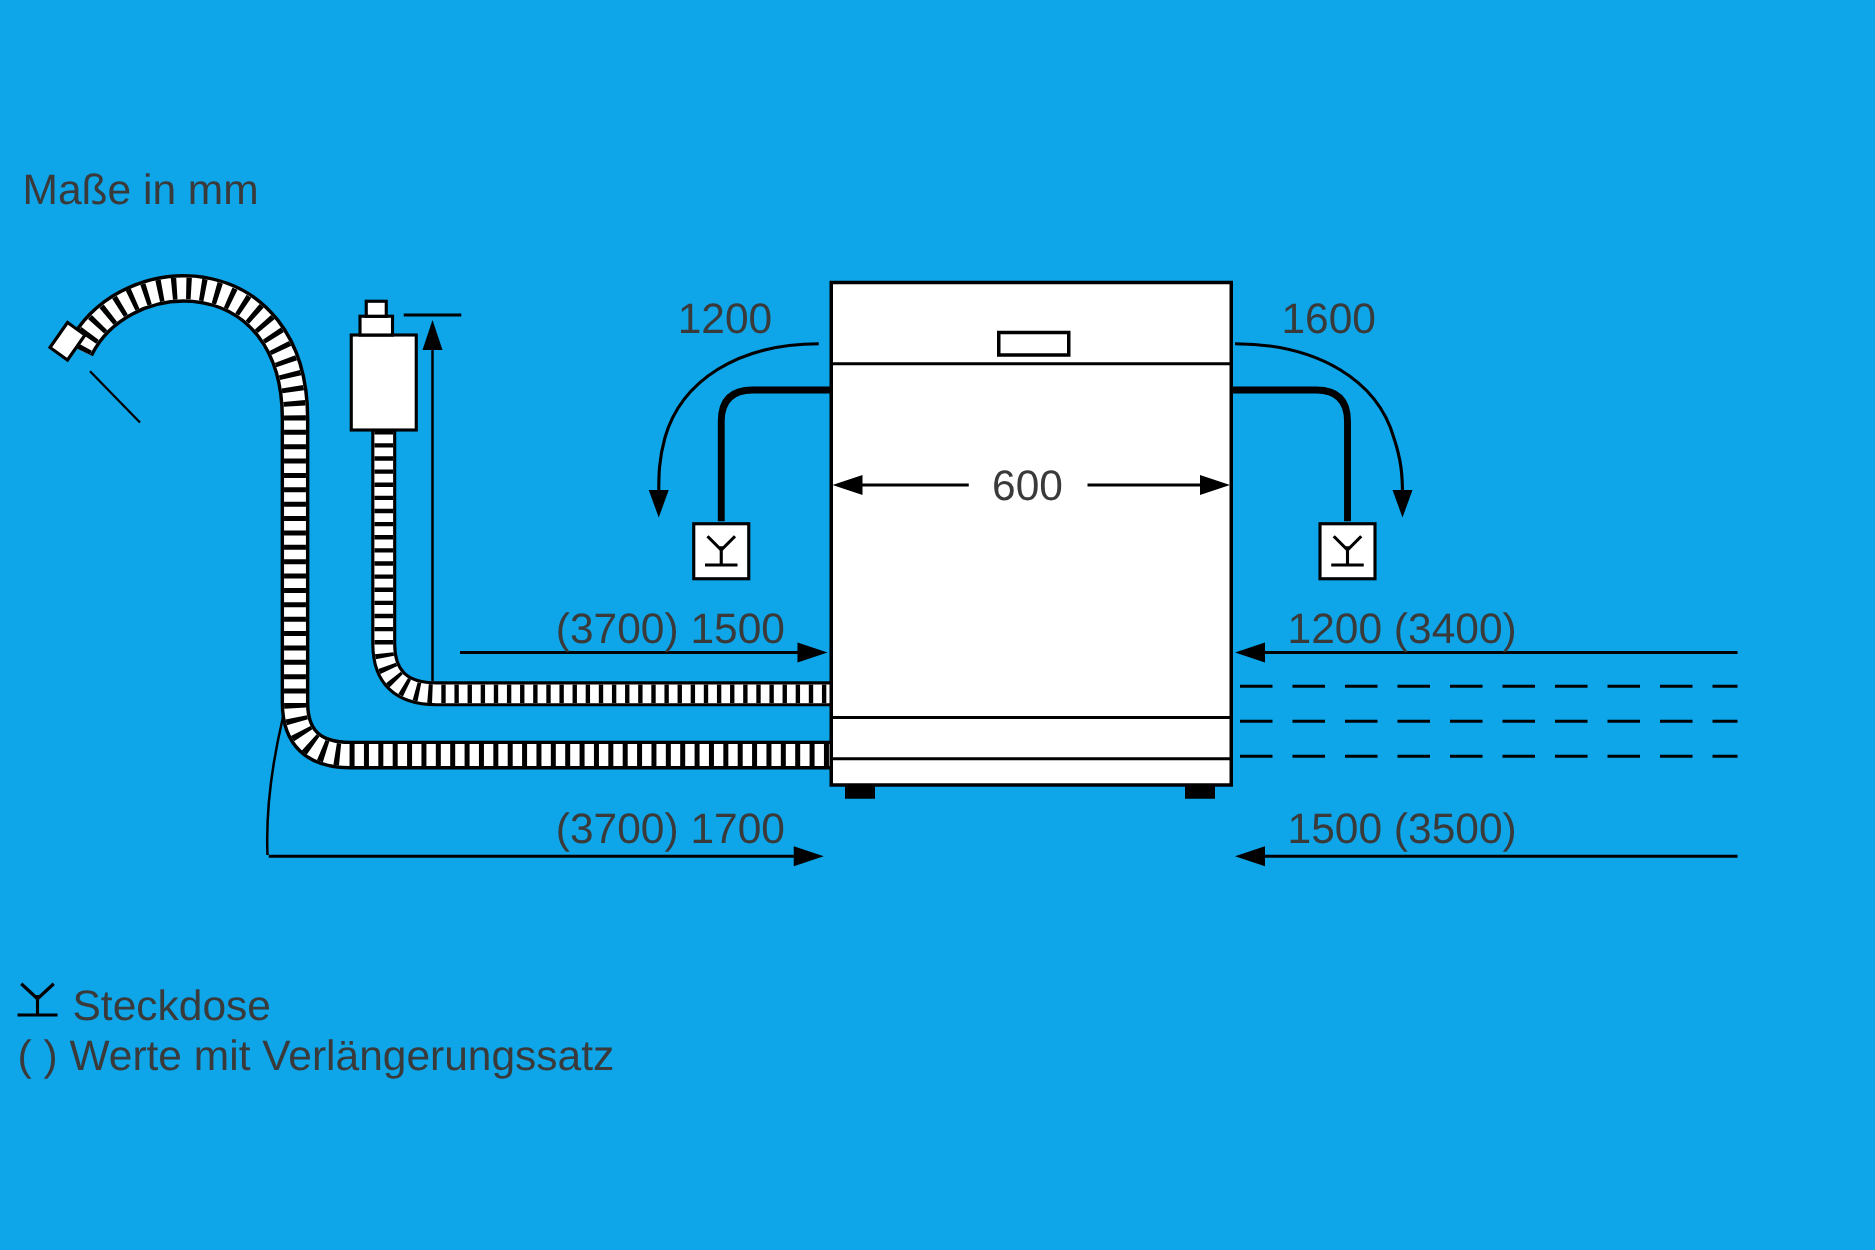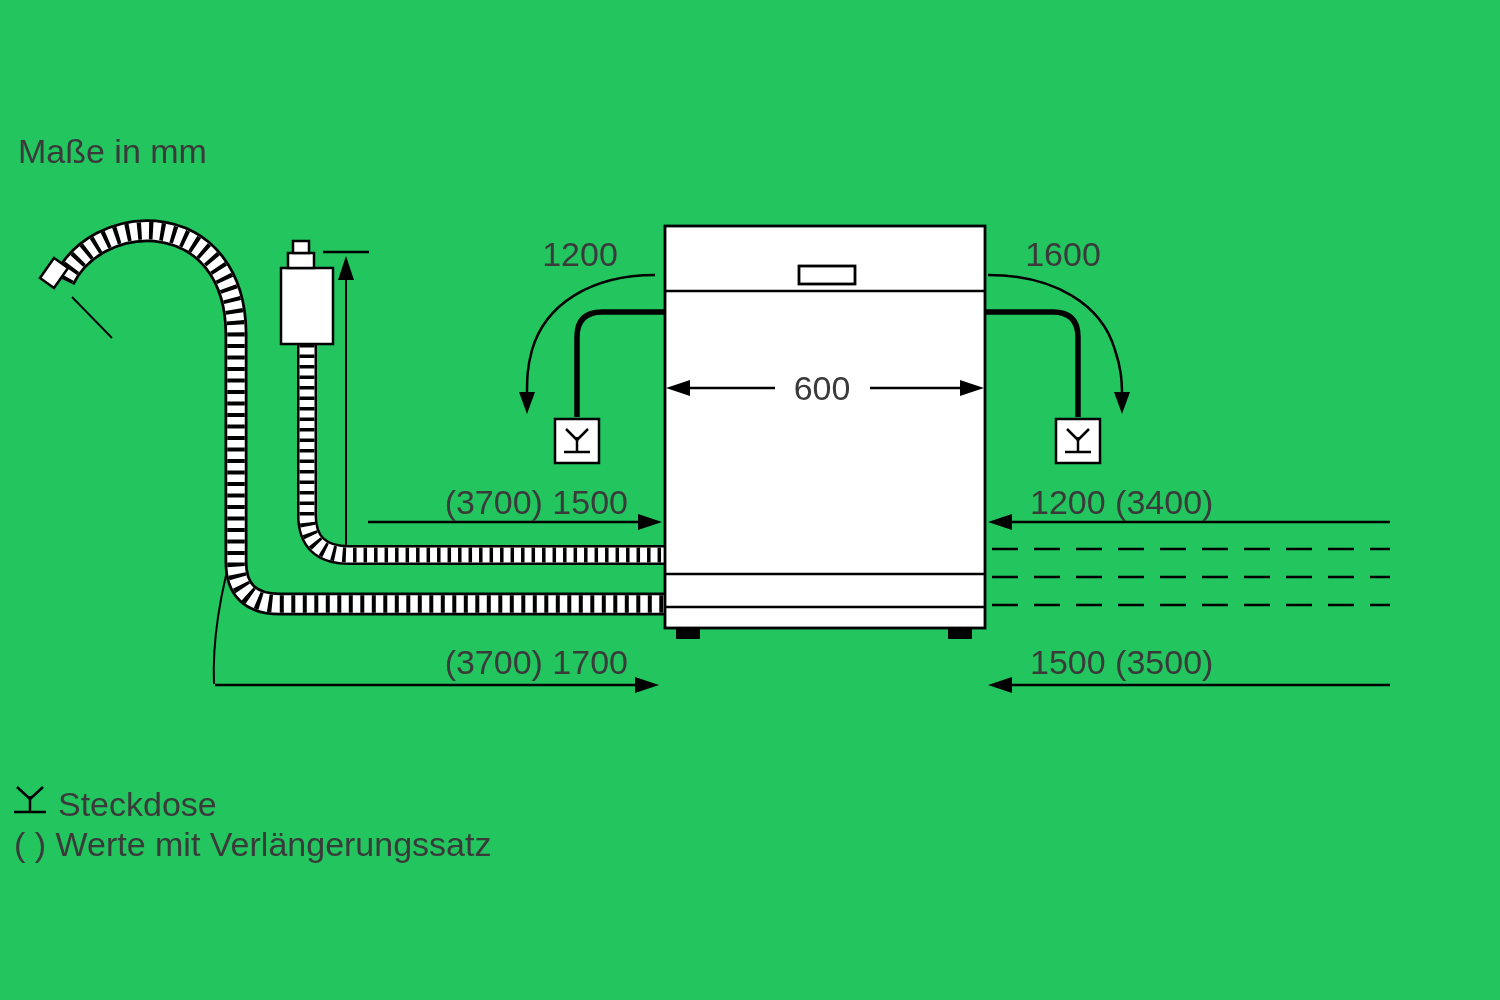--- a/index.html
+++ b/index.html
@@ -5,21 +5,21 @@
   html, body {
     margin: 0;
     padding: 0;
     background: #ffffff;
     font-family: "Liberation Sans", sans-serif;
   }
   .canvas {
     position: relative;
     width: 1500px;
     height: 1000px;
-    background: #22c55e;
+    background: #0ea5e9;
     overflow: hidden;
   }
   svg { position: absolute; top: 0; left: 0; }
   text {
     font-family: "Liberation Sans", sans-serif;
     font-size: 34px;
     fill: #3a3a3a;
   }
 </style>
 </head>

